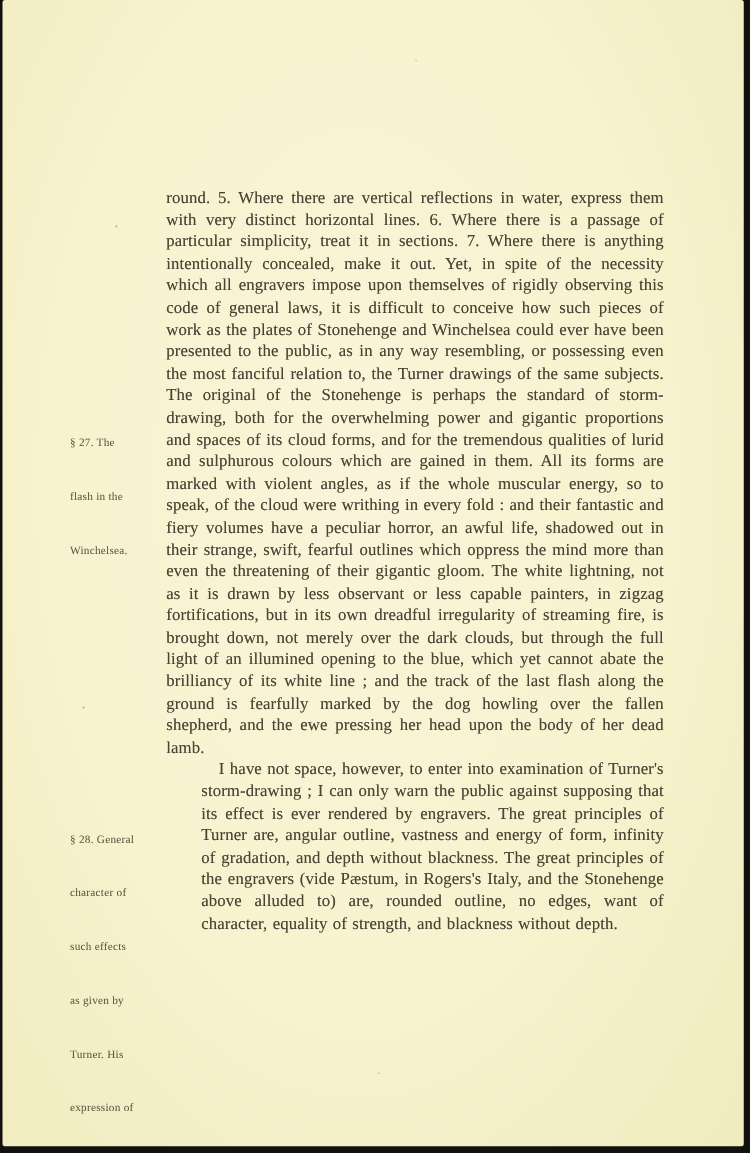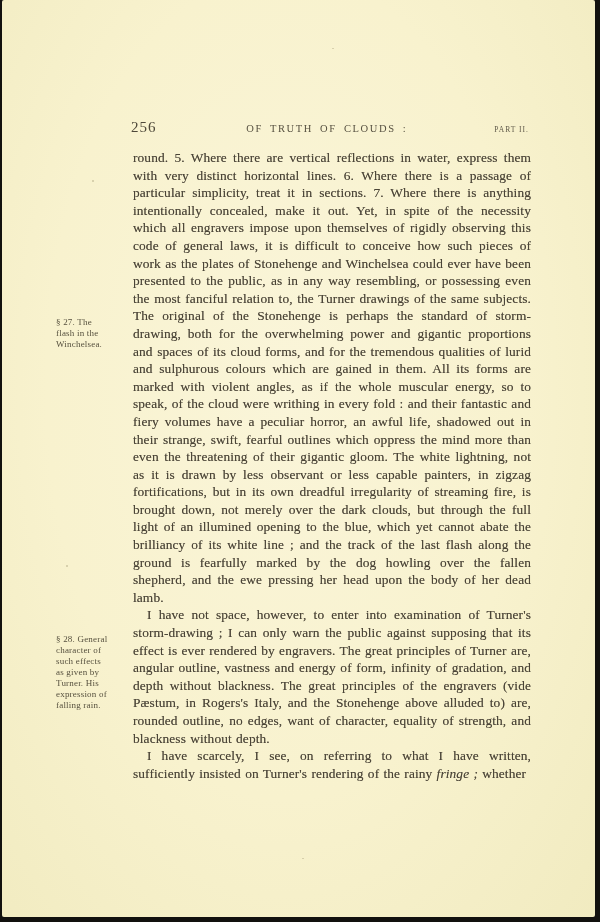--- a/index.html
+++ b/index.html
@@ -69,75 +69,69 @@
     position: absolute;
     left: 54px;
     width: 80px;
     font-size: 9px;
     line-height: 11px;
     letter-spacing: 0.2px;
     color: #56503e;
   }
   .sidenote-1 { top: 317px; }
   .sidenote-2 { top: 634px; }
-  .sn-line { display: block; white-space: nowrap; }
+  .sn-line { display: block; white-space: nowrap; margin-top: 32px; }
 
   
   .body-text {
     position: absolute;
     left: 131px; top: 149px;
     width: 398px;
     font-size: 13.4px;
     line-height: 17.6px;
     text-align: justify;
     letter-spacing: 0.1px;
     word-spacing: 0.8px;
     color: #4a4437;
     text-shadow: 0 0 0.45px rgba(74, 68, 55, 0.55);
     hyphens: auto;
     -webkit-hyphens: auto;
   }
   .body-text p { margin: 0; }
-  .body-text p.indent { text-indent: 14px; }
+  .body-text p.indent { text-indent: 14px; margin-left: 28px; }
   .body-text em { font-style: italic; }
 </style>
 </head>
 <body>
 
 <div class="screen">
   <div class="page">
 
     <span class="speck s1"></span>
     <span class="speck s2"></span>
     <span class="speck s3"></span>
     <span class="speck s4"></span>
     <span class="speck s5"></span>
 
-    <header class="page-header">
-      <span class="folio">256</span>
-      <span class="running-title">OF TRUTH OF CLOUDS :</span>
-      <span class="part-label">PART II.</span>
-    </header>
 
     <aside class="sidenote sidenote-1">
       <span class="sn-line">§ 27. The</span>
       <span class="sn-line">flash in the</span>
       <span class="sn-line">Winchelsea.</span>
     </aside>
 
     <aside class="sidenote sidenote-2">
       <span class="sn-line">§ 28. General</span>
       <span class="sn-line">character of</span>
       <span class="sn-line">such effects</span>
       <span class="sn-line">as given by</span>
       <span class="sn-line">Turner.  His</span>
       <span class="sn-line">expression of</span>
       <span class="sn-line">falling rain.</span>
     </aside>
 
     <main class="body-text">
       <p>round.  5. Where there are vertical reflections in water, express them with very distinct horizontal lines.  6. Where there is a passage of particular simplicity, treat it in sections.  7. Where there is anything intentionally concealed, make it out.  Yet, in spite of the necessity which all engravers impose upon themselves of rigidly observing this code of general laws, it is difficult to conceive how such pieces of work as the plates of Stonehenge and Winchelsea could ever have been presented to the public, as in any way resembling, or possessing even the most fanciful relation to, the Turner drawings of the same subjects.  The original of the Stonehenge is perhaps the standard of storm-drawing, both for the overwhelming power and gigantic proportions and spaces of its cloud forms, and for the tremendous qualities of lurid and sulphurous colours which are gained in them.  All its forms are marked with violent angles, as if the whole muscular energy, so to speak, of the cloud were writhing in every fold : and their fantastic and fiery volumes have a peculiar horror, an awful life, shadowed out in their strange, swift, fearful outlines which oppress the mind more than even the threatening of their gigantic gloom.  The white lightning, not as it is drawn by less observant or less capable painters, in zigzag fortifications, but in its own dreadful irregularity of streaming fire, is brought down, not merely over the dark clouds, but through the full light of an illumined opening to the blue, which yet cannot abate the brilliancy of its white line ; and the track of the last flash along the ground is fearfully marked by the dog howling over the fallen shepherd, and the ewe pressing her head upon the body of her dead lamb.</p>
       <p class="indent">I have not space, however, to enter into examination of Turner's storm-drawing ; I can only warn the public against supposing that its effect is ever rendered by engravers.  The great principles of Turner are, angular outline, vastness and energy of form, infinity of gradation, and depth without blackness.  The great principles of the engravers (vide Pæstum, in Rogers's Italy, and the Stonehenge above alluded to) are, rounded outline, no edges, want of character, equality of strength, and blackness without depth.</p>
-      <p class="indent"><span>I have scarcely, I see, on referring to what I have written, sufficiently insisted on Turner's rendering of the rainy </span><em>fringe ;</em><span> whether</span></p>
     </main>
 
   </div>
 </div>
 
 </body></html>

